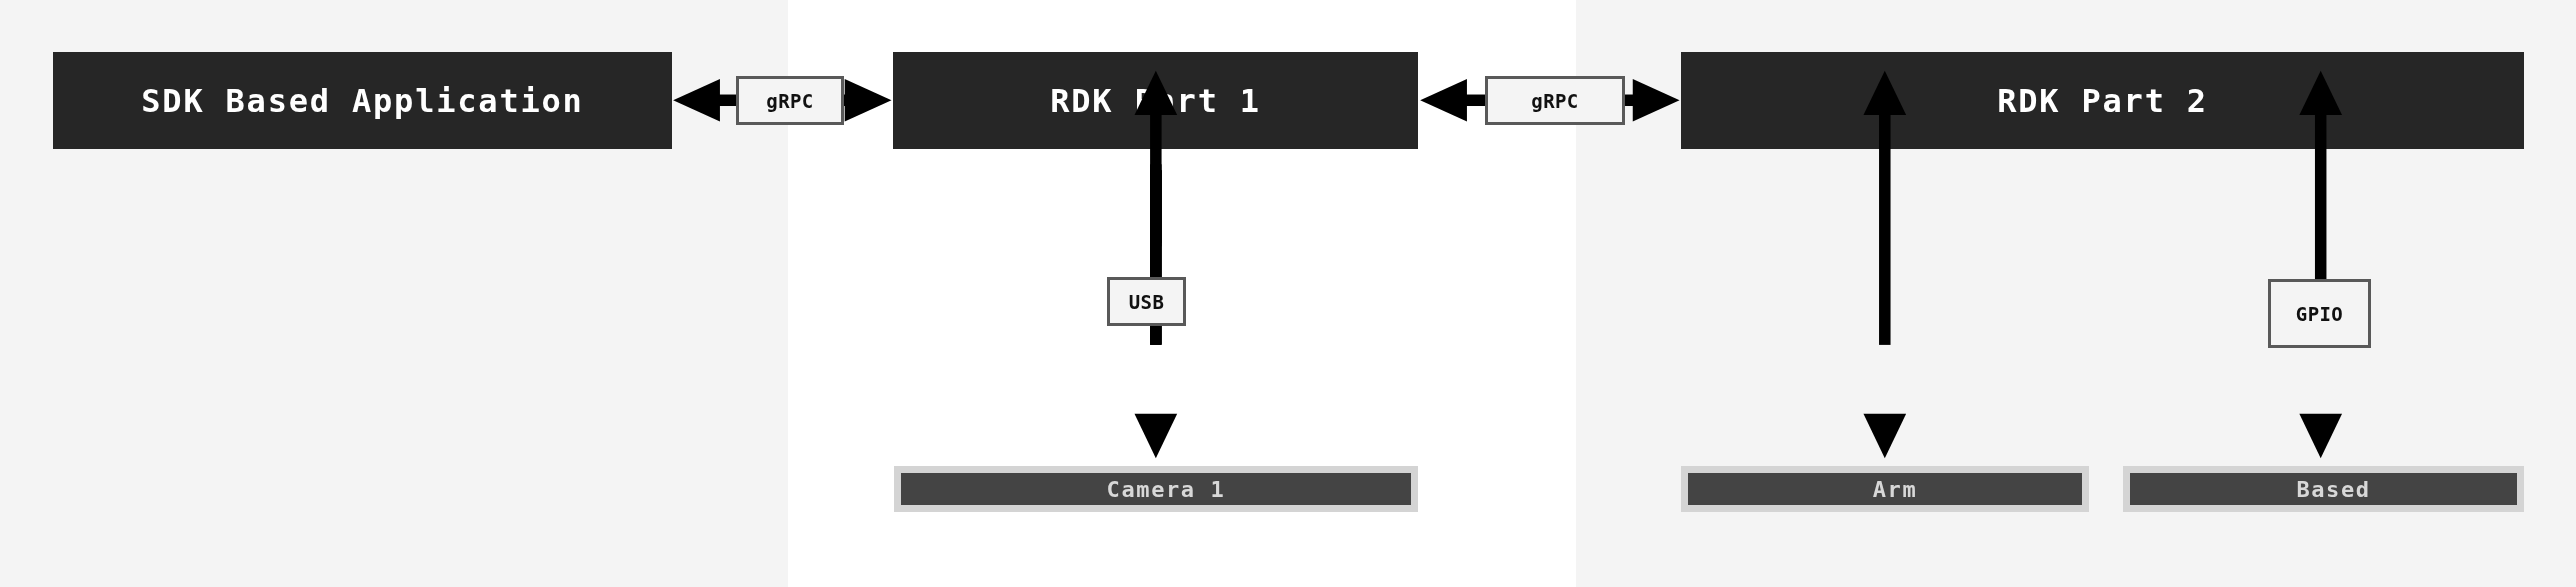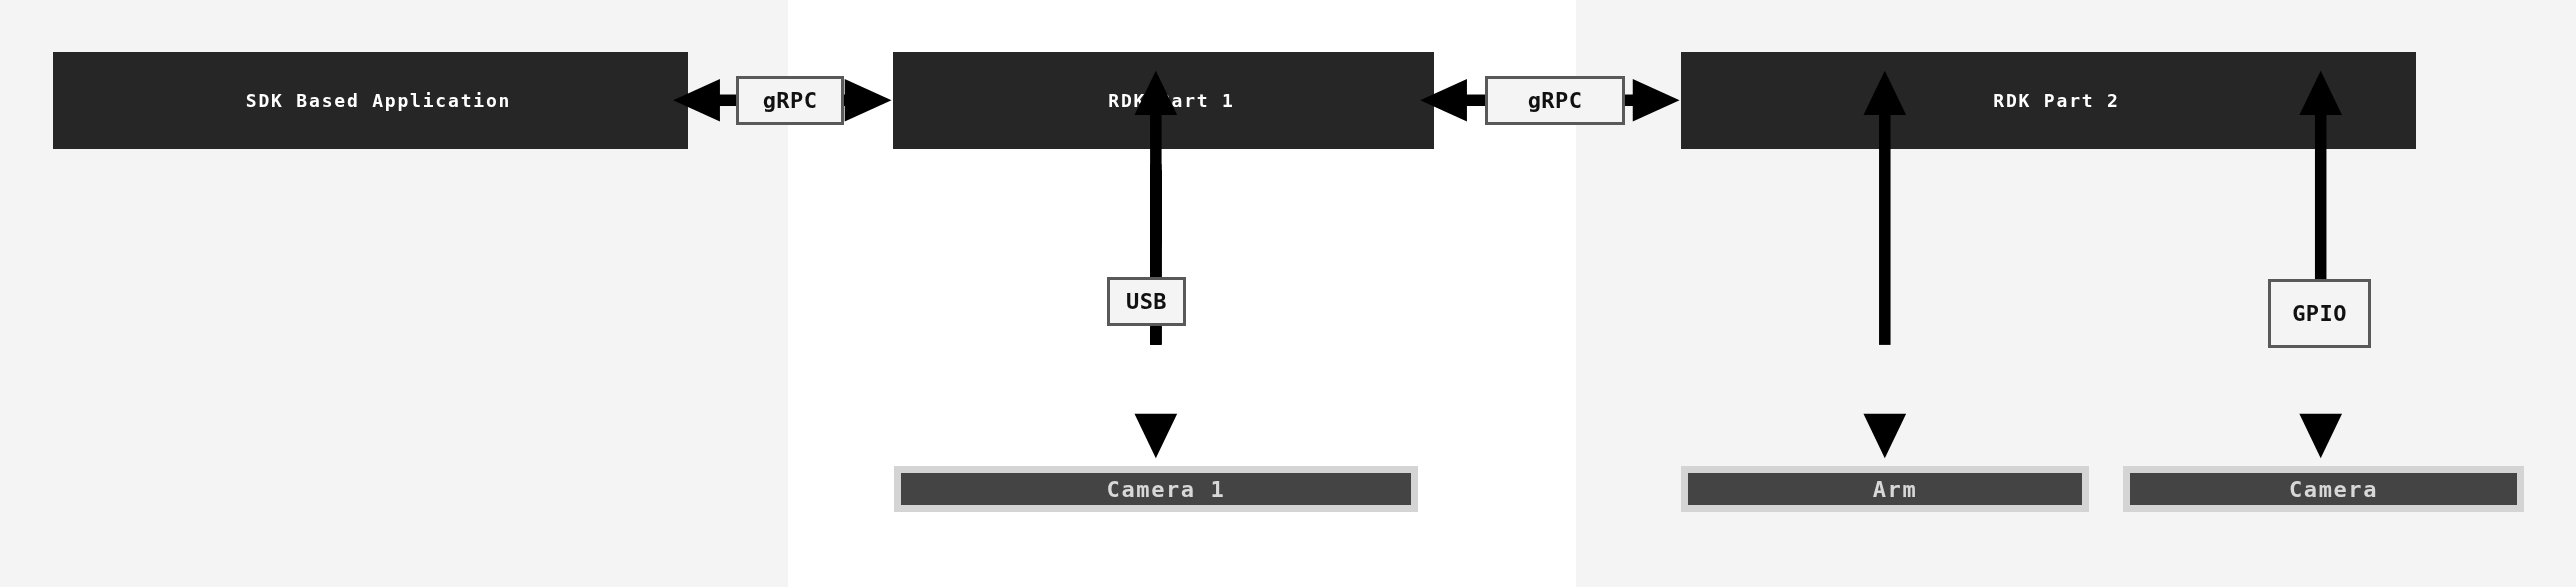--- a/index.html
+++ b/index.html
@@ -28,25 +28,24 @@
   .band-right  { left: 1576px; width: 1000px; background: #f4f4f4; }
 
   
   .node-main {
     position: absolute;
     background: #262626;
     color: #ffffff;
     display: flex;
     align-items: center;
     justify-content: center;
-    font-size: 18px;
+    font-size: 32px;
     font-weight: 700;
     letter-spacing: 1.8px;
     white-space: nowrap;
-    padding-left: 16px;
   }
 
   
   .node-device {
     position: absolute;
     background: #444444;
     color: #d8d8d8;
     border: 7.4px solid #d4d4d4;
     box-sizing: border-box;
     display: flex;
@@ -62,21 +61,21 @@
   
   .edge-label {
     position: absolute;
     background: #f4f4f4;
     border: 3.3px solid #595959;
     box-sizing: border-box;
     display: flex;
     align-items: center;
     justify-content: center;
     color: #111111;
-    font-size: 22px;
+    font-size: 19px;
     font-weight: 700;
     letter-spacing: 0.4px;
     white-space: nowrap;
     z-index: 6;
   }
 
   
   .arrow-layer {
     position: absolute;
     left: 0; top: 0;
@@ -130,34 +129,34 @@
   </svg>
 
   <div class="node-main" style="left:53px; top:52px; width:619px; height:97px;">
     <span>SDK Based Application</span>
   </div>
 
   <div class="node-main" style="left:893px; top:52px; width:525px; height:97px;">
     <span>RDK Part 1</span>
   </div>
 
-  <div class="node-main" style="left:1681px; top:52px; width:719px; height:97px;">
+  <div class="node-main" style="left:1681px; top:52px; width:843px; height:97px;">
     <span>RDK Part 2</span>
   </div>
 
   <div class="node-device" style="left:894px; top:466px; width:524px; height:46px;">
     <span>Camera 1</span>
   </div>
 
   <div class="node-device" style="left:1681px; top:466px; width:408px; height:46px;">
     <span>Arm</span>
   </div>
 
   <div class="node-device" style="left:2123px; top:466px; width:401px; height:46px;">
-    <span>Camera</span>
+    <span>Based</span>
   </div>
 
   <div class="edge-label" style="left:736px; top:76px; width:108px; height:49px;">
     <span>gRPC</span>
   </div>
 
   <div class="edge-label" style="left:1485px; top:76px; width:140px; height:49px;">
     <span>gRPC</span>
   </div>
 

